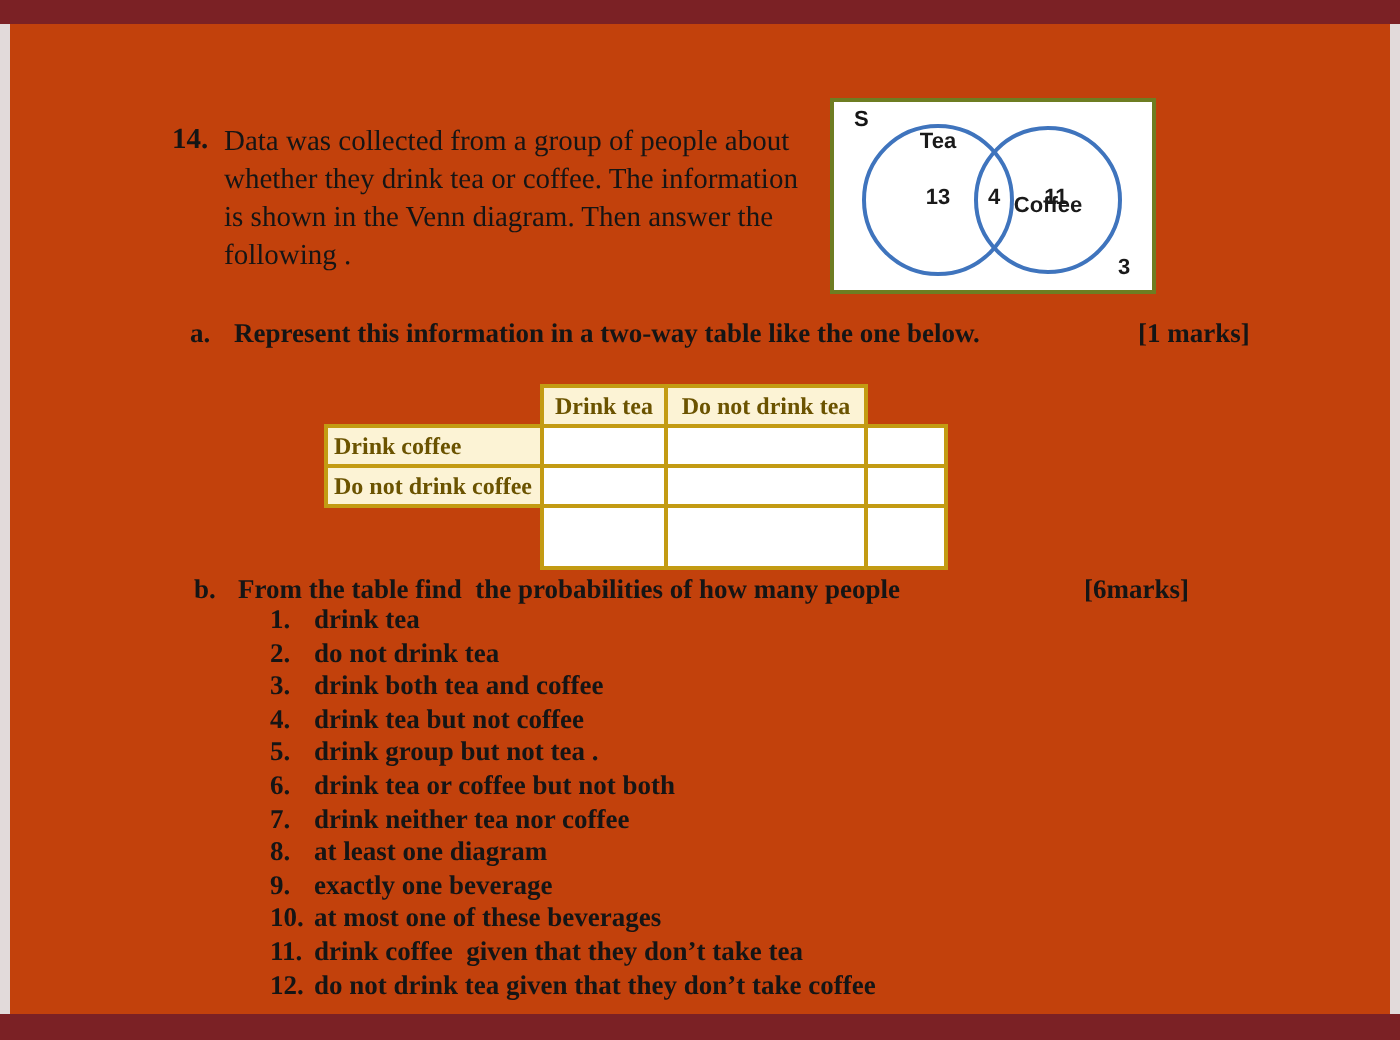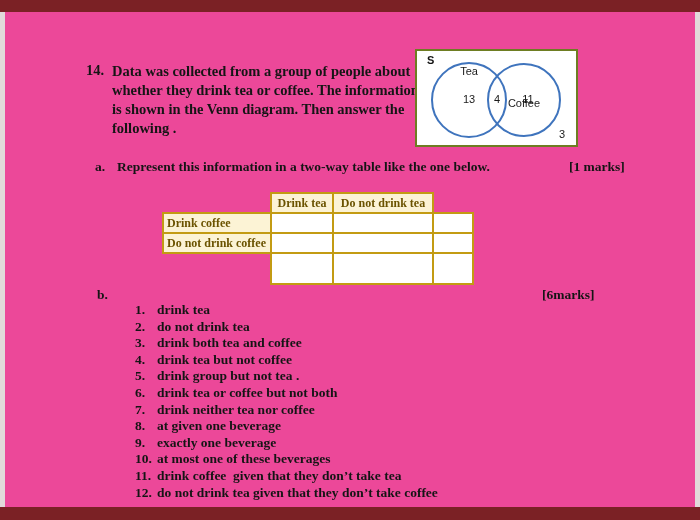--- a/index.html
+++ b/index.html
@@ -1,20 +1,20 @@
 <!DOCTYPE html>
 <html><head>
 <meta charset="utf-8">
 <style>
   * { margin: 0; padding: 0; box-sizing: border-box; }
   html, body { background: #ffffff; }
   .page {
     position: relative;
     width: 700px; height: 520px;
-    background: #ec4899;
+    background: #c2410c;
     overflow: hidden;
     font-family: "Liberation Serif", serif;
     color: #151515;
   }
   .edge-bar {
     position: absolute; left: 0; width: 700px;
     background: #7b2125; z-index: 5;
   }
   .edge-bar.top { top: 0; height: 12px; }
   .edge-bar.bottom { top: 507px; height: 13px; }
@@ -25,21 +25,21 @@
   .edge-strip.left { left: 0; }
   .edge-strip.right { left: 695px; }
 
   
   .q-num {
     position: absolute; left: 86px; top: 62px;
     font-size: 14.5px; font-weight: 700;
   }
   .q-lines {
     position: absolute; left: 112px; top: 62px; width: 300px;
-    font-size: 14.5px; font-weight: 700; line-height: 19px;
+    font-size: 14.5px; font-weight: 400; line-height: 19px;
     white-space: pre;
   }
 
   
   .venn-box {
     position: absolute; left: 415px; top: 49px;
     width: 163px; height: 98px;
     border: 2px solid #6e7d22; background: #ffffff;
   }
   .venn-box .s-label {
@@ -49,21 +49,21 @@
   }
   .circle {
     position: absolute; border: 2px solid #3f74bd; border-radius: 50%;
     background: transparent;
   }
   .circle.tea-circle    { left: 14px; top: 11px; width: 76px; height: 76px; }
   .circle.coffee-circle { left: 70px; top: 12px; width: 74px; height: 74px; }
   .venn-text {
     position: absolute; text-align: center;
     font-family: "Liberation Sans", sans-serif;
-    font-size: 11px; font-weight: 400; color: #1a1a1a;
+    font-size: 11px; font-weight: 700; color: #1a1a1a;
   }
   .vt-tea-label    { left: 14px; width: 76px; top: 14px; }
   .vt-coffee-label { left: 70px; width: 74px; top: 14px; margin-top: 32px; }
   .vt-tea-val      { left: 14px; width: 76px; top: 42px; }
   .vt-int-val      { left: 65px; width: 30px; top: 42px; }
   .vt-coffee-val   { left: 74px; width: 74px; top: 42px; }
   .vt-outside-val  { left: 135px; width: 20px; top: 77px; }
 
   
   .part-marker, .part-text, .part-marks {
@@ -160,30 +160,31 @@
     <tr class="row-h31">
       <td class="ghost"></td>
       <td class="framed"></td>
       <td class="framed"></td>
       <td class="framed"></td>
     </tr>
   </tbody>
     </table>
 
   <span class="part-marker b-marker">b.</span>
+  <span class="part-text b-text">From the table find  the probabilities of how many people</span>
   <span class="part-marks b-marks">[6marks]</span>
 
   <div class="blist">
     <div class="item"><span class="num">1.</span><span>drink tea</span></div>
     <div class="item"><span class="num">2.</span><span>do not drink tea</span></div>
     <div class="item"><span class="num">3.</span><span>drink both tea and coffee</span></div>
     <div class="item"><span class="num">4.</span><span>drink tea but not coffee</span></div>
     <div class="item"><span class="num">5.</span><span>drink group but not tea .</span></div>
     <div class="item"><span class="num">6.</span><span>drink tea or coffee but not both</span></div>
     <div class="item"><span class="num">7.</span><span>drink neither tea nor coffee</span></div>
-    <div class="item"><span class="num">8.</span><span>at given one beverage</span></div>
+    <div class="item"><span class="num">8.</span><span>at least one diagram</span></div>
     <div class="item"><span class="num">9.</span><span>exactly one beverage</span></div>
     <div class="item"><span class="num">10.</span><span>at most one of these beverages</span></div>
     <div class="item"><span class="num">11.</span><span>drink coffee  given that they don’t take tea</span></div>
     <div class="item"><span class="num">12.</span><span>do not drink tea given that they don’t take coffee</span></div>
   </div>
 
 </div>
 
 </body></html>

